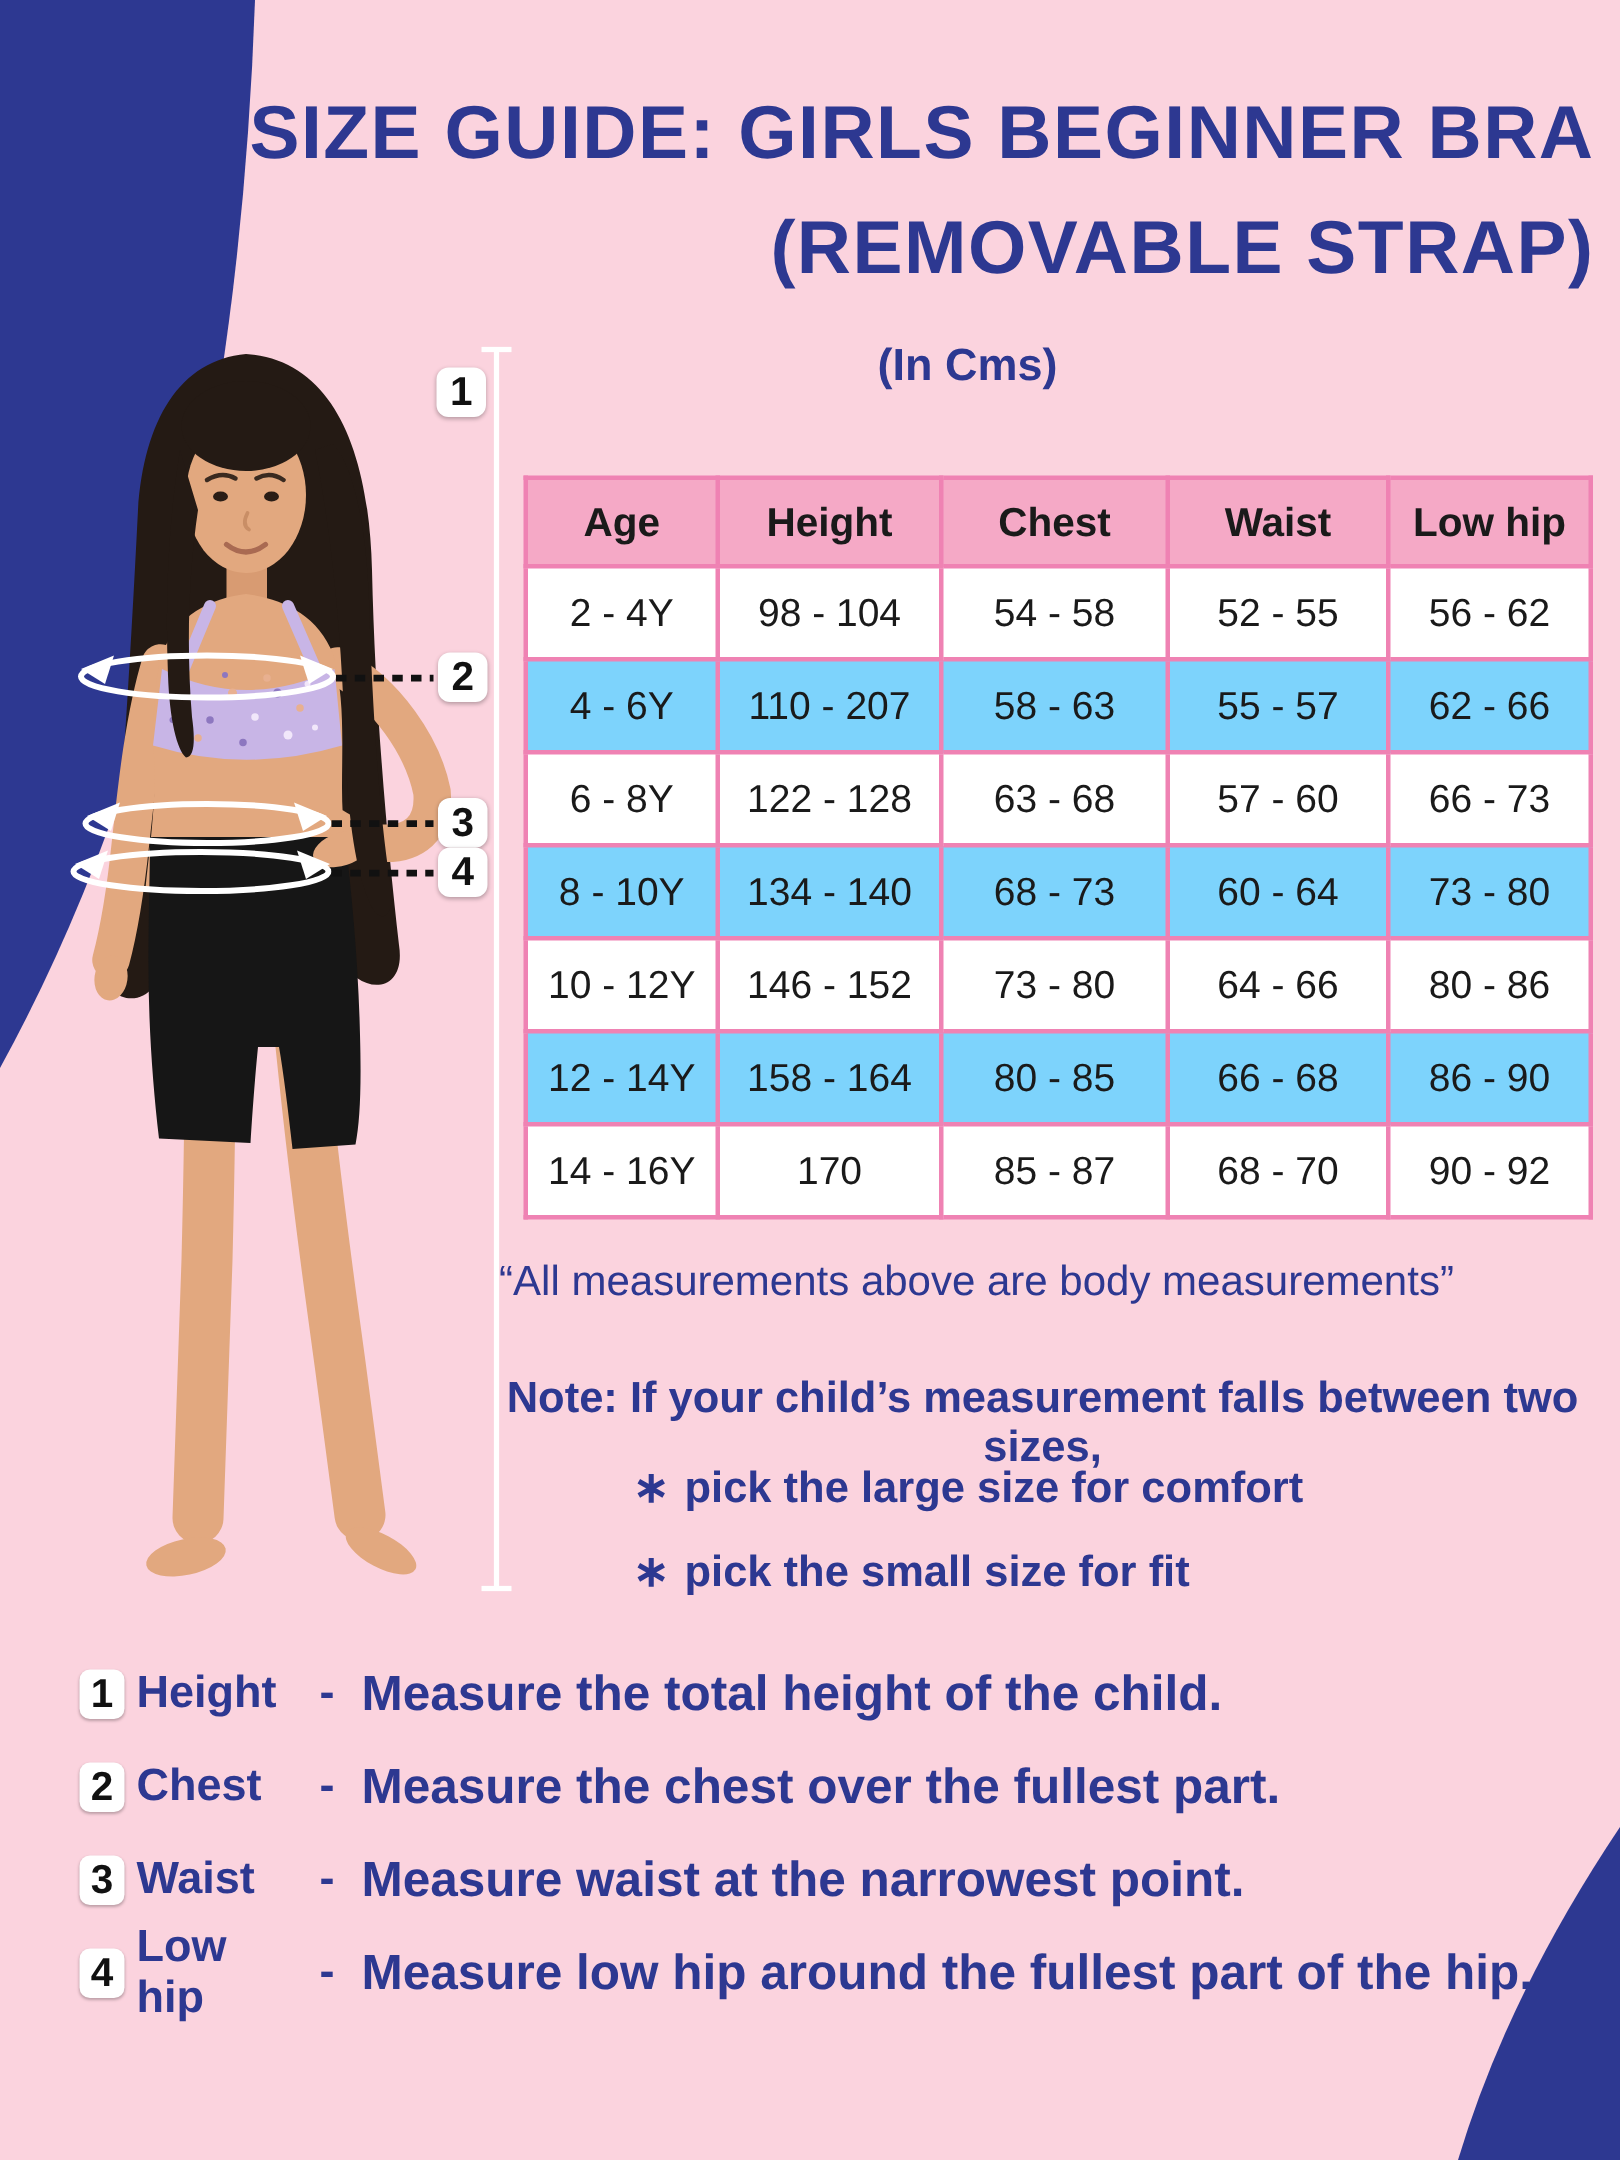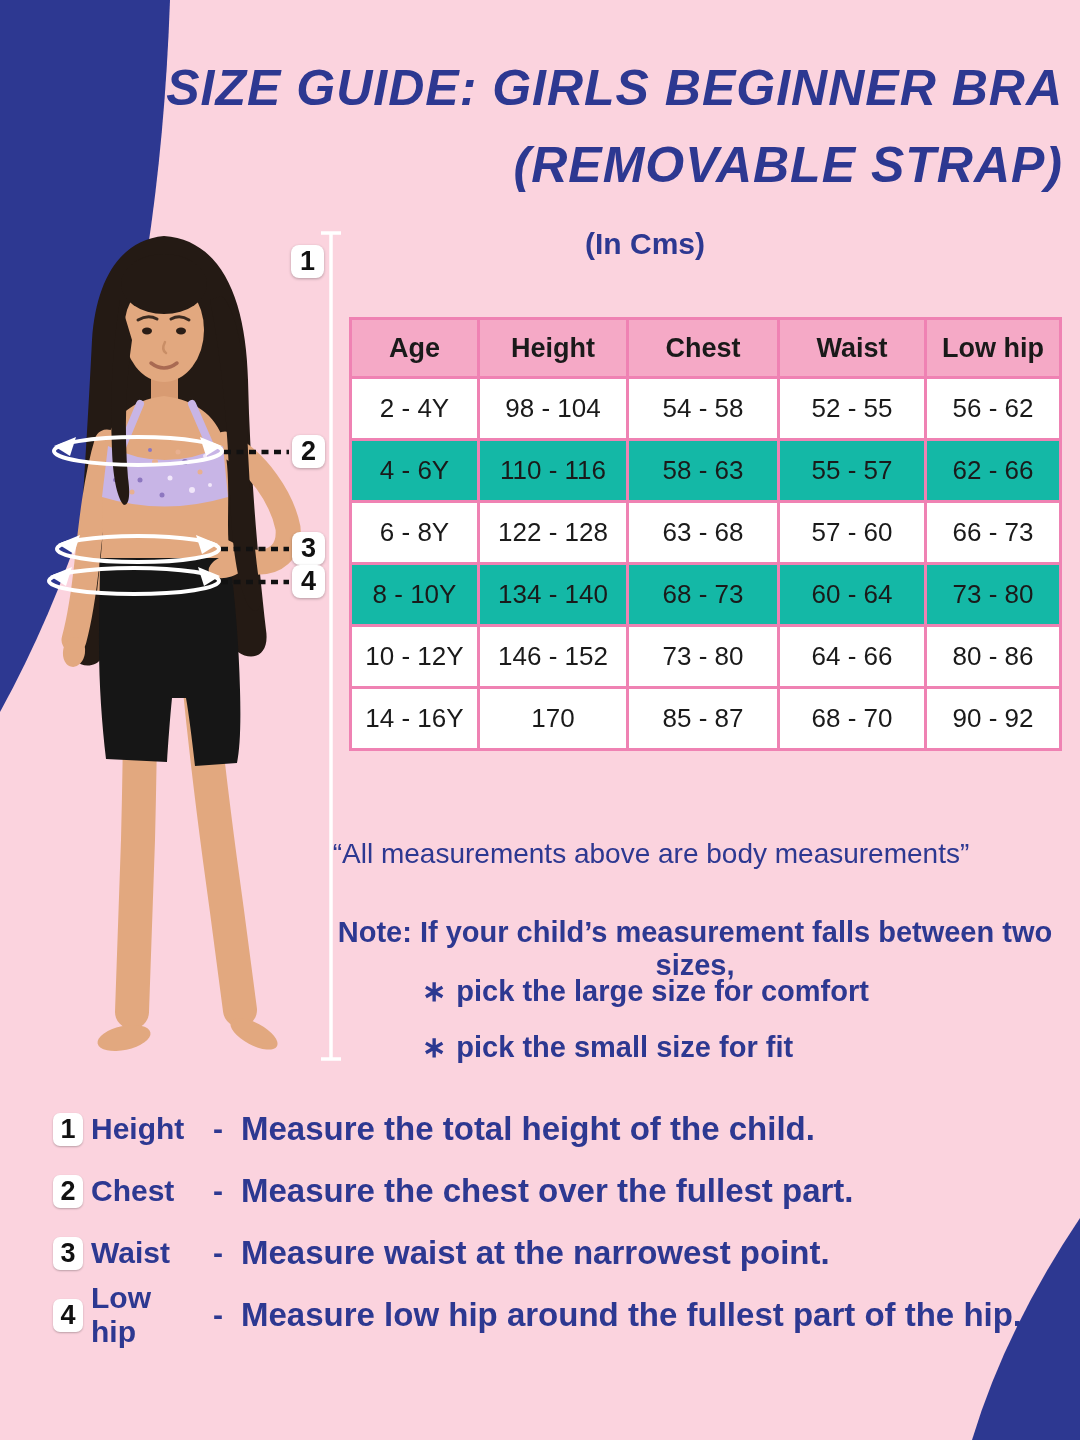--- a/index.html
+++ b/index.html
@@ -5,34 +5,34 @@
   html,body { margin:0; padding:0; background:#ffffff; }
   .canvas {
     position:relative; width:1080px; height:1440px; overflow:hidden;
     background:#fbd3de;
     font-family:"Liberation Sans", sans-serif;
   }
   svg.art { position:absolute; left:0; top:0; z-index:1; }
 
   
   .title-block { position:absolute; top:50px; right:17px; width:900px; text-align:right; z-index:2;
-    color:#2d3891; font-weight:700; font-size:50px; line-height:77px; letter-spacing:1px;font-style:italic; }
+    color:#2d3891; font-weight:700; font-size:50px; line-height:77px; letter-spacing:1px; }
   .unit-label { position:absolute; top:227px; left:460px; width:370px; text-align:center; z-index:2;
     color:#2d3891; font-weight:600; font-size:30px; }
 
   
   .size-table-wrap { position:absolute; top:317px; left:349px; z-index:2;border-radius:12px; }
   table.size-table { border-collapse:collapse; }
   table.size-table th, table.size-table td {
     border:3px solid #ef82b3; text-align:center; vertical-align:middle;
     color:#1a1a1a; padding:0;
   }
   table.size-table th { background:#f5a9c6; font-size:27px; font-weight:700; height:56px; }
   table.size-table td { background:#ffffff; font-size:26px; font-weight:400; height:59px; }
-  table.size-table tr.alt td { background:#14b8a6; }
+  table.size-table tr.alt td { background:#7dd3fc; }
   .col-age{width:125px;} .col-h{width:146px;} .col-c{width:148px;} .col-w{width:144px;} .col-lh{width:132px;}
 
   
   .quote { position:absolute; top:838px; left:301px; width:700px; text-align:center; z-index:2;
     color:#2d3891; font-size:28px; font-weight:400; }
   .note-intro { position:absolute; top:916px; left:330px; width:730px; text-align:center; z-index:2;
     color:#2d3891; font-size:29px; font-weight:600; }
   .bullet { position:absolute; left:422px; z-index:2; color:#2d3891; font-size:29px; font-weight:600; }
   .bullet .sym { margin-right:10px; }
   .bullet-1 { top:974px; } .bullet-2 { top:1030px; }
@@ -179,21 +179,21 @@
       </tr>
       <tr>
         <td>2 - 4Y</td>
         <td>98 - 104</td>
         <td>54 - 58</td>
         <td>52 - 55</td>
         <td>56 - 62</td>
       </tr>
       <tr class="alt">
         <td>4 - 6Y</td>
-        <td>110 - 116</td>
+        <td>110 - 207</td>
         <td>58 - 63</td>
         <td>55 - 57</td>
         <td>62 - 66</td>
       </tr>
       <tr>
         <td>6 - 8Y</td>
         <td>122 - 128</td>
         <td>63 - 68</td>
         <td>57 - 60</td>
         <td>66 - 73</td>
@@ -205,20 +205,27 @@
         <td>60 - 64</td>
         <td>73 - 80</td>
       </tr>
       <tr>
         <td>10 - 12Y</td>
         <td>146 - 152</td>
         <td>73 - 80</td>
         <td>64 - 66</td>
         <td>80 - 86</td>
       </tr>
+      <tr class="alt">
+        <td>12 - 14Y</td>
+        <td>158 - 164</td>
+        <td>80 - 85</td>
+        <td>66 - 68</td>
+        <td>86 - 90</td>
+      </tr>
       <tr>
         <td>14 - 16Y</td>
         <td>170</td>
         <td>85 - 87</td>
         <td>68 - 70</td>
         <td>90 - 92</td>
       </tr>
     </tbody>
       </table>
   </div>

